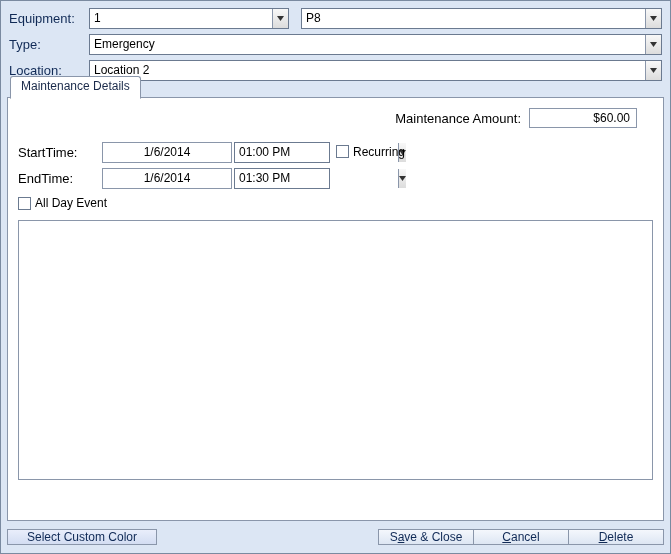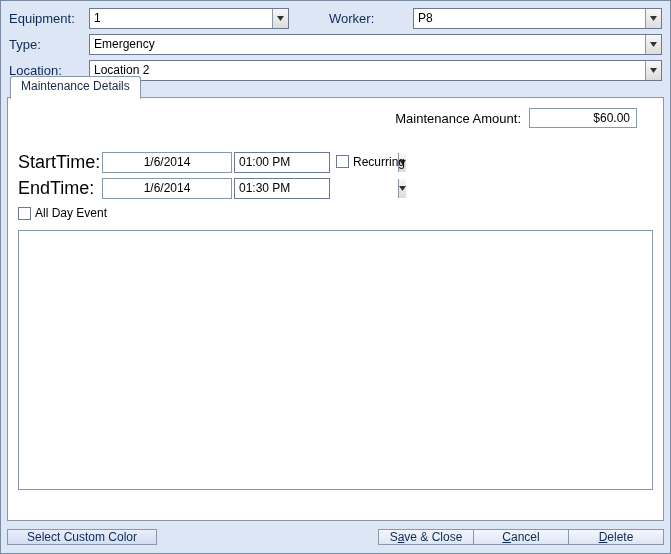--- a/index.html
+++ b/index.html
@@ -98,40 +98,40 @@
   height: 23px;
   position: relative;
   z-index: 2;
 }
 .body-inner { padding: 10px 10px; }
 .amount-row {
   display: flex;
   justify-content: flex-end;
   align-items: center;
   gap: 8px;
-  margin-bottom: 22px;
+  margin-bottom: 12px;
   padding-right: 16px;
 }
 .amount-row .albl { font-size: 13px; color: #000; }
 .amount-input {
   width: 108px;
   height: 20px;
   border: 1px solid #8a96aa;
   text-align: right;
   padding: 0 6px;
   font-size: 12px;
   font-family: inherit;
 }
 .time-row {
   display: flex;
   align-items: center;
   height: 24px;
   margin-bottom: 2px;
 }
-.time-row .tlbl { width: 84px; font-size: 18px; }
+.time-row .tlbl { width: 84px; font-size: 13px; }
 .date-fld {
   width: 130px;
   height: 21px;
   border: 1px solid #8a96aa;
   text-align: center;
   padding: 0 4px;
   font-size: 12px;
   font-family: inherit;
 }
 .time-combo { width: 96px; margin-left: 2px; }
@@ -193,21 +193,20 @@
     <div class="header-row">
       <div class="hdr-label hdr-label-1">Equipment:</div>
       <div class="combo eq">
         <input value="1" style="">
         <div class="drop-btn">
           <svg viewBox="0 0 7 5">
               <path d="M0 0 L7 0 L3.5 5 Z" fill="#333"></path>
             </svg>
         </div>
       </div>
-      <div class="hdr-label hdr-label-2">Worker:</div>
       <div class="combo worker" style="margin-left:12px;">
         <input value="P8" style="">
         <div class="drop-btn">
           <svg viewBox="0 0 7 5">
               <path d="M0 0 L7 0 L3.5 5 Z" fill="#333"></path>
             </svg>
         </div>
       </div>
     </div>
     <div class="header-row">

